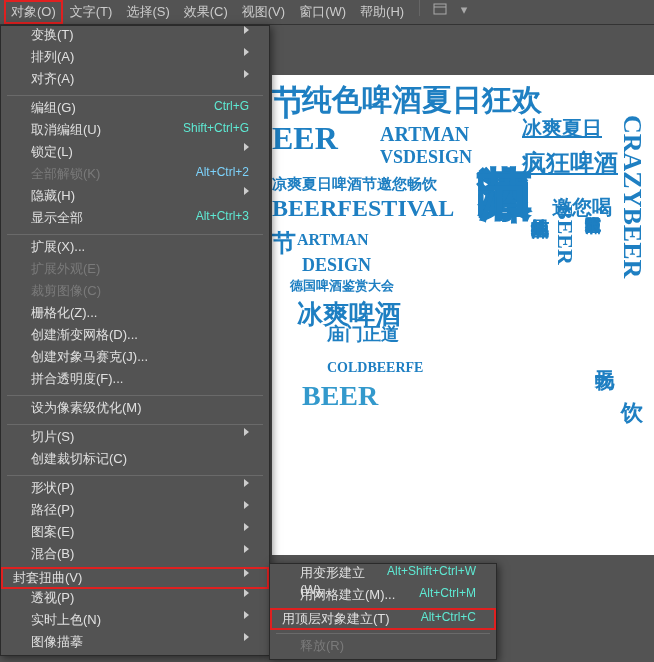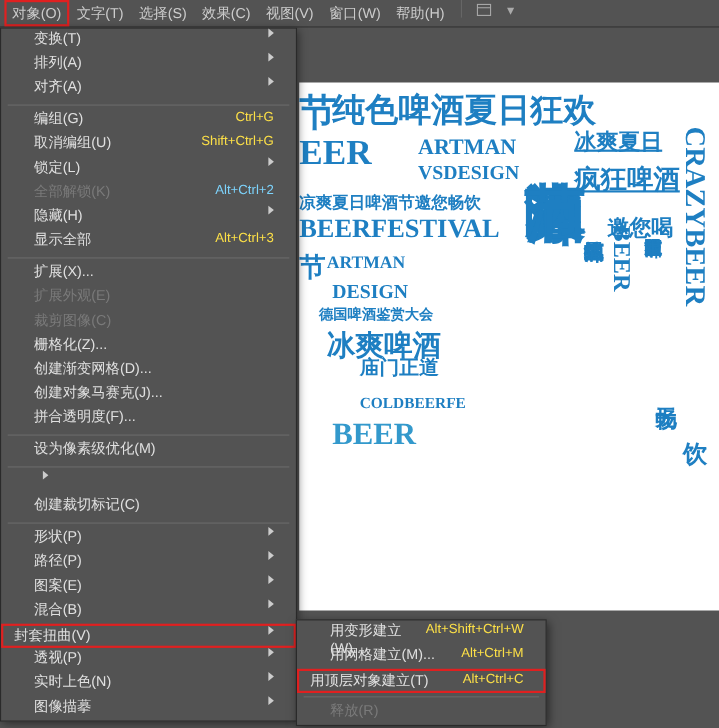--- a/index.html
+++ b/index.html
@@ -63,21 +63,21 @@
     cursor: default;
     position: relative;
   }
   .menu-item.disabled { color: #7a7a7a; }
   .menu-item.highlighted {
     border: 2px solid #e02020;
     padding: 0 18px 0 10px;
     height: 22px;
   }
   .menu-label { flex: 1; }
-  .menu-shortcut { color: #fde047; font-size: 12px; margin-left: 20px; }
+  .menu-shortcut { color: #5eead4; font-size: 12px; margin-left: 20px; }
   .menu-item.disabled .menu-shortcut { color: #7dd3fc; }
   .menu-arrow {
     width: 0; height: 0;
     border-left: 5px solid #cccccc;
     border-top: 4px solid transparent;
     border-bottom: 4px solid transparent;
     margin-left: 8px;
   }
   .menu-sep {
     height: 1px;
@@ -218,20 +218,21 @@
     </div>
     <div class="menu-item">
       <span class="menu-label">拼合透明度(F)...</span>
     </div>
     <div class="menu-sep"></div>
     <div class="menu-item">
       <span class="menu-label">设为像素级优化(M)</span>
     </div>
     <div class="menu-sep"></div>
     <div class="menu-item">
+      <span class="menu-label">切片(S)</span>
       <span class="menu-arrow"></span>
     </div>
     <div class="menu-item">
       <span class="menu-label">创建裁切标记(C)</span>
     </div>
     <div class="menu-sep"></div>
     <div class="menu-item">
       <span class="menu-label">形状(P)</span>
       <span class="menu-arrow"></span>
     </div>

